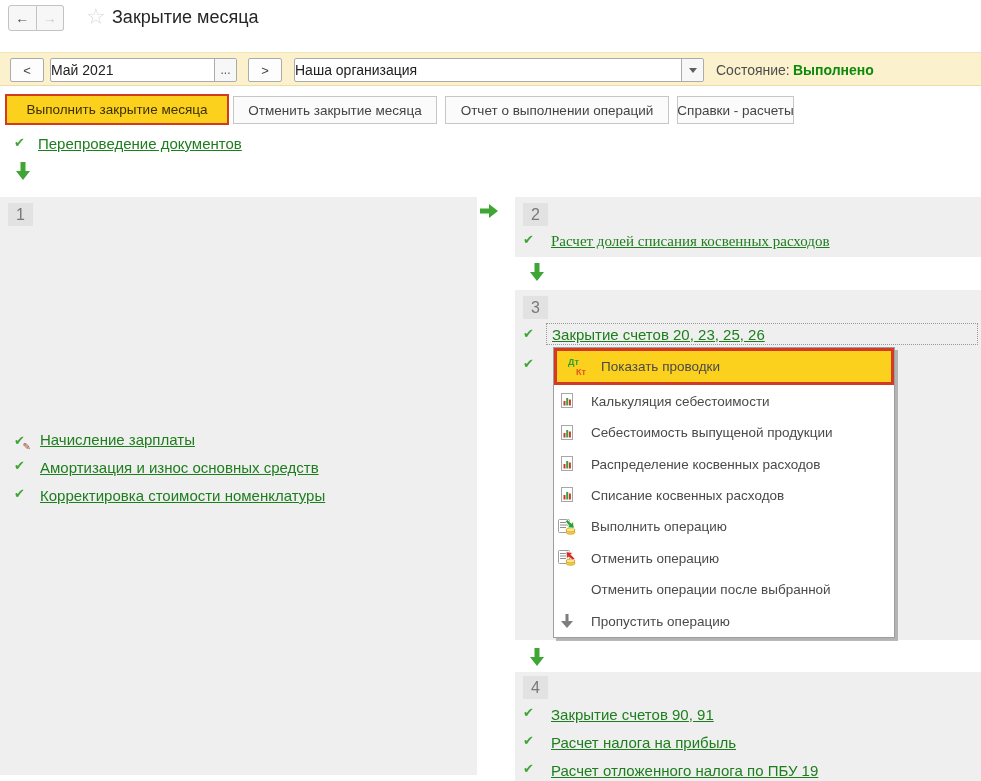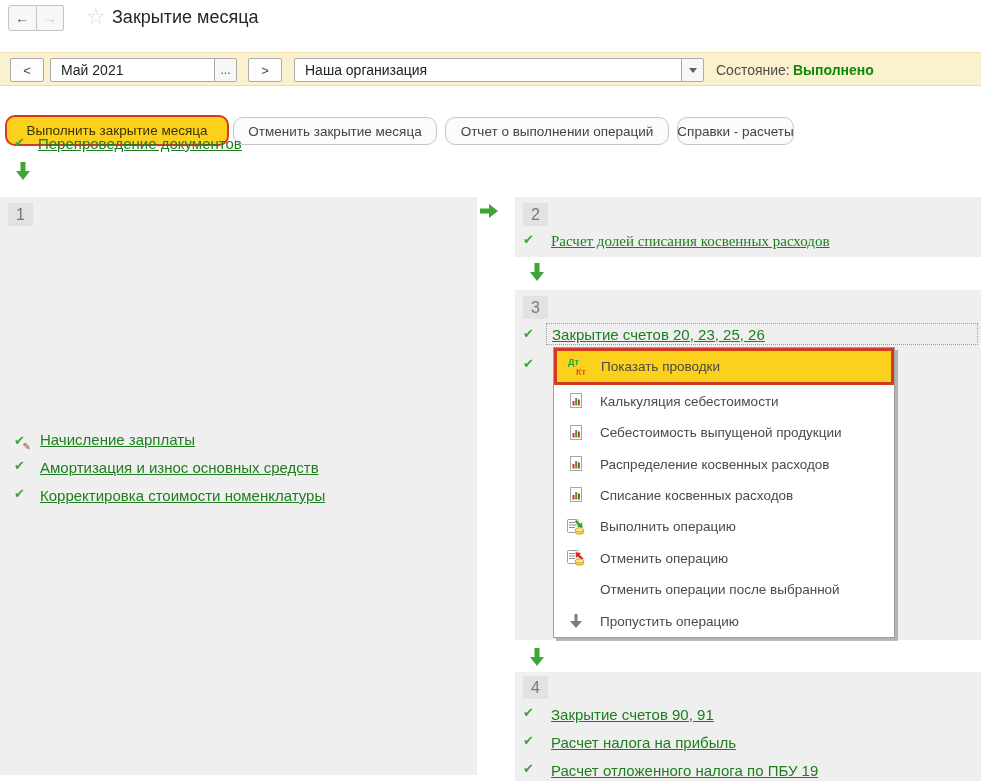--- a/index.html
+++ b/index.html
@@ -28,35 +28,35 @@
   }
   .tb-btn {
     position:absolute; top:5px; height:24px; background:#fdfdfd;
     border:1px solid #ababab; border-radius:2px; font-size:13px; color:#444;
     display:flex; align-items:center; justify-content:center;
   }
   .field {
     position:absolute; top:5px; height:24px; background:#fff;
     border:1px solid #ababab; border-radius:2px; display:flex; align-items:stretch;
   }
-  .field .val { flex:1; font-size:14px; color:#222; padding:0 10px; display:flex; align-items:center; white-space:nowrap; overflow:hidden; }
+  .field .val { flex:1; font-size:14px; color:#222; padding:0 0; display:flex; align-items:center; white-space:nowrap; overflow:hidden; }
   .field .side-btn {
     width:22px; border-left:1px solid #ababab; background:#f7f7f7;
     display:flex; align-items:center; justify-content:center; font-size:12px; color:#555; border-radius:0 2px 2px 0;
   }
   .tri-down { width:0; height:0; border-left:4px solid transparent; border-right:4px solid transparent; border-top:5px solid #5f5f5f; }
   .status-label { left:716px; top:0; height:34px; line-height:34px; font-size:14px; color:#4d4d4d; }
   .status-value { left:793px; top:0; height:34px; line-height:34px; font-size:14px; font-weight:bold; color:#0c8a0c; }
 
   
   .actions { left:0; top:94px; width:981px; height:32px; }
   .act-btn {
     position:absolute; top:2px; height:28px; background:#fbfbfb;
-    border:1px solid #c6c6c6; border-radius:10px; font-size:13.5px; color:#444;
-    display:flex; align-items:center; justify-content:center; padding:0 12px; white-space:nowrap;margin-top:21px;
+    border:1px solid #c6c6c6; border-radius:0; font-size:13.5px; color:#444;
+    display:flex; align-items:center; justify-content:center; padding:0 12px; white-space:nowrap;
   }
   .act-btn.hl { background:#fcd11d; border:2px solid #d43a21; height:31px; top:0; color:#3a3000; }
 
   
   .check { color:#3fa535; font-size:13px; line-height:14px; }
   .check-wrap { position:relative; display:inline-block; }
   .pencil { position:absolute; right:-6px; bottom:-3px; font-size:10px; color:#9c4a33; }
   .glink { color:#1e7e1e; text-decoration:underline; font-size:15px; white-space:nowrap; cursor:pointer; }
 
   
@@ -66,21 +66,21 @@
     color:#787878; font-size:16px; display:flex; align-items:center; justify-content:center;
   }
   .focus-row { border:1px dotted #9a9a9a; display:flex; align-items:center; padding-left:5px; }
 
   
   .menu {
     left:553px; top:347px; width:342px; height:291px; background:#fff;
     border:1px solid #9e9e9e; box-shadow:3px 3px 0 rgba(130,130,130,0.55);
     display:flex; flex-direction:column; z-index:20;
   }
-  .menu-row { flex:1; display:flex; align-items:center; padding-left:12px; }
+  .menu-row { flex:1; display:flex; align-items:center; padding-left:3px; }
   .menu-row.hl { background:#fcd11d; border:3px solid #d43a21; padding-left:10px; }
   .mi-icon { width:20px; height:18px; display:inline-flex; align-items:center; justify-content:center; flex:0 0 20px; }
   .mi-label { font-size:13.5px; color:#4a4a4a; margin-left:14px; white-space:nowrap; }
   .dtkt-icon { position:relative; width:20px; height:18px; display:inline-block; flex:0 0 20px; }
   .dtkt-icon .dt { position:absolute; left:1px; top:-1px; font-size:9px; font-weight:bold; color:#2fa032; }
   .dtkt-icon .kt { position:absolute; right:1px; bottom:-1px; font-size:9px; font-weight:bold; color:#e0561d; }
 </style>
 </head>
 <body>
 

